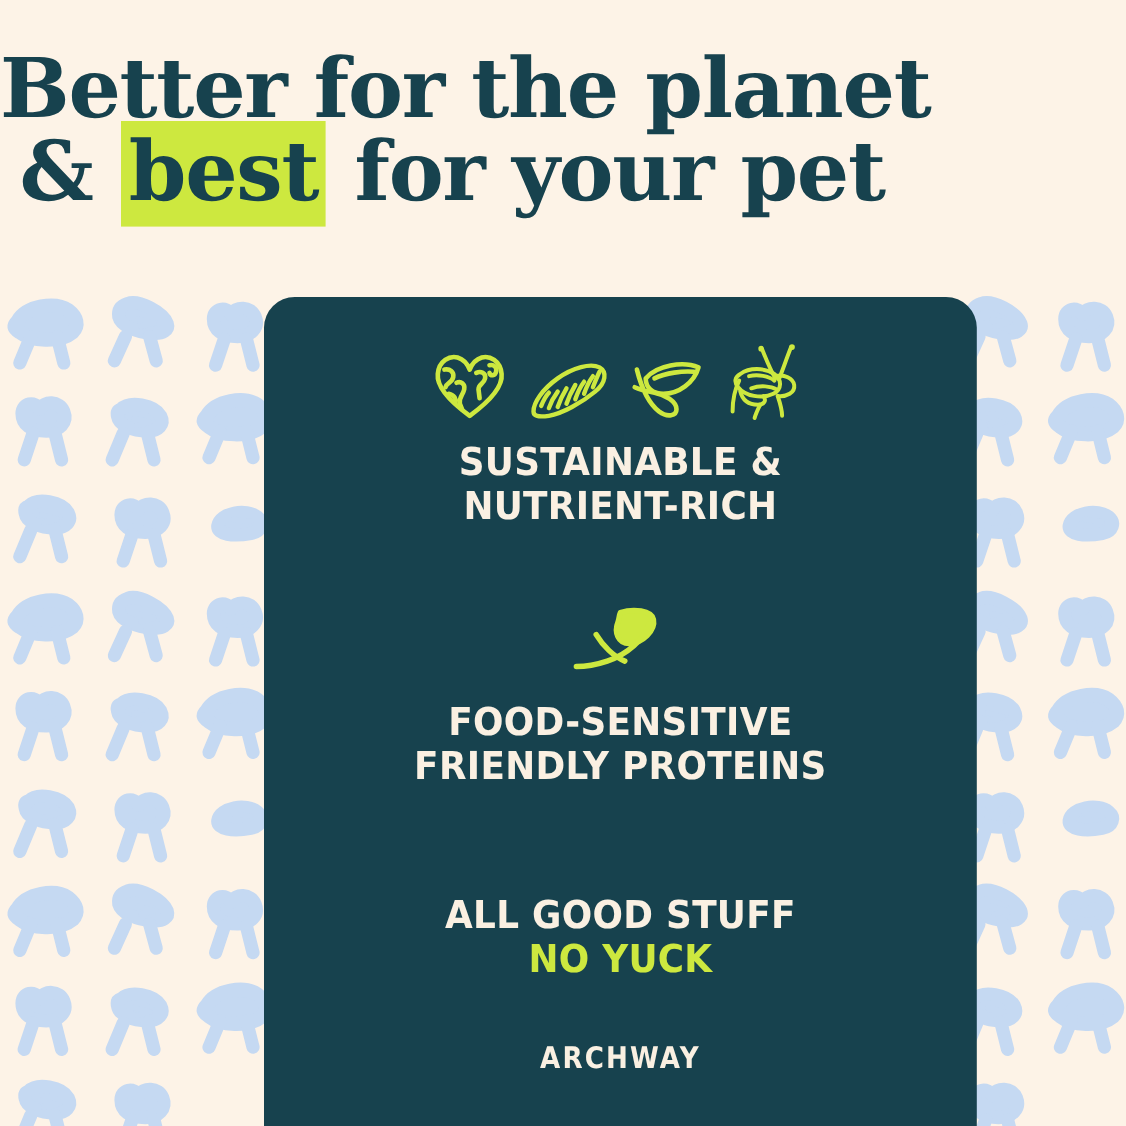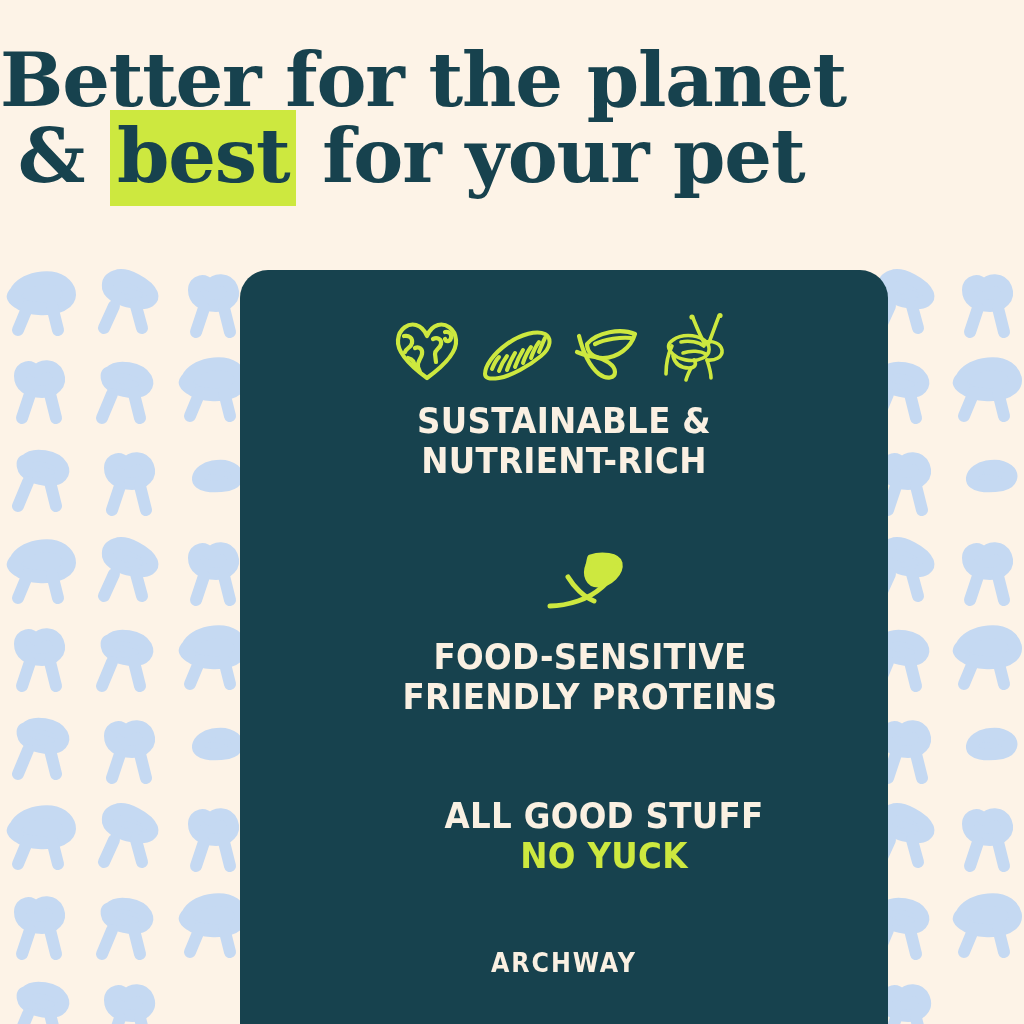--- a/index.html
+++ b/index.html
@@ -71,22 +71,22 @@
     height: 100%;
   }
 
   .feature {
     position: absolute;
     left: 0;
     width: 100%;
     text-align: center;
   }
   .f1 { top: 40px; }
-  .f2 { top: 278px; padding-left: 26px; }
-  .f3 { top: 527px; padding-left: 40px; }
+  .f2 { top: 278px; }
+  .f3 { top: 544px; }
 
   .icon-row {
     display: flex;
     justify-content: center;
     align-items: flex-end;
     gap: 18px;
     height: 74px;
   }
   .icon-row svg { display: block; }
   .icon-single {

